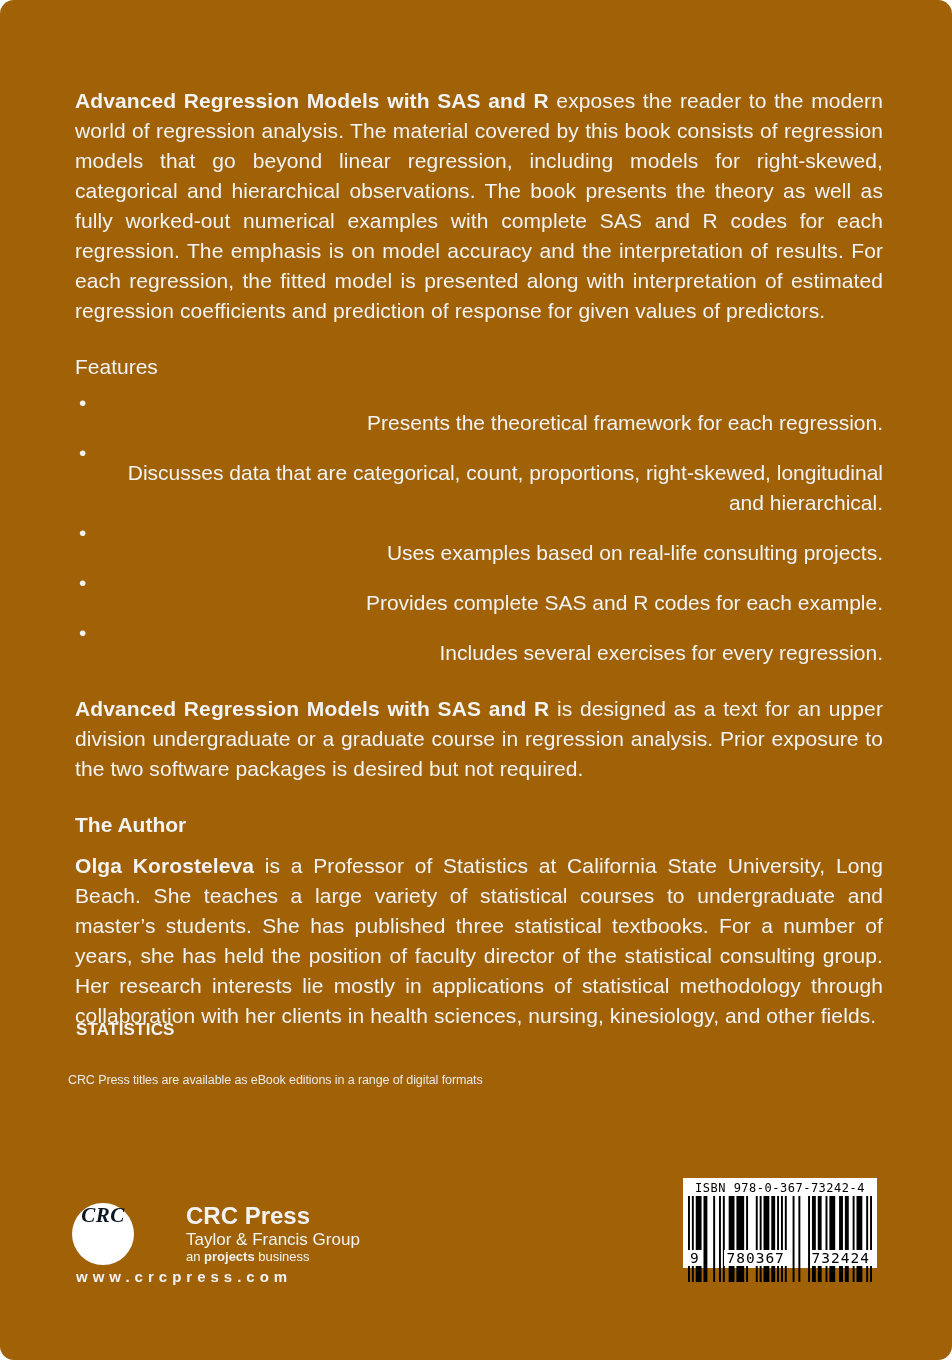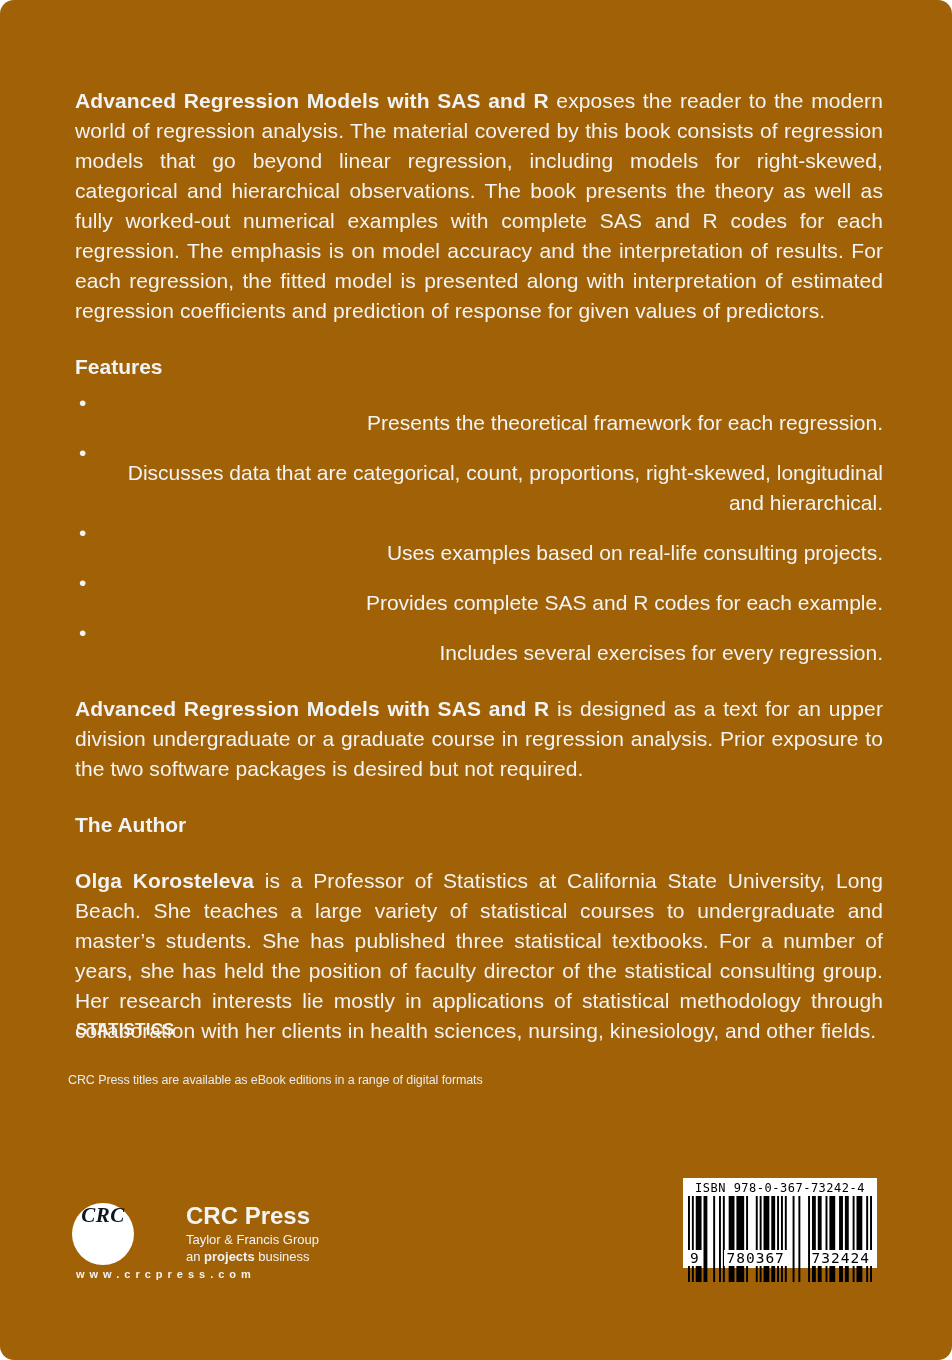--- a/index.html
+++ b/index.html
@@ -28,21 +28,21 @@
     line-height: 30px;
     text-align: justify;
     margin: 0 0 26px 0;
     letter-spacing: 0.1px;
   }
   p.body strong { font-weight: bold; }
   .features-heading {
     font-size: 21px;
     line-height: 30px;
     margin: 8px 0 6px 0;
-    font-weight: bold;
+    font-weight: normal;
   }
   .bullet-list { margin: 0 0 26px 0; }
   .bullet-row {
     display: flex;
     font-size: 21px;
     line-height: 30px;
   }
   .bullet {
     flex: 0 0 36px;
     padding-left: 4px;
@@ -50,21 +50,21 @@
   }
   .bullet-text {
     flex: 1 1 auto;
     text-align: right;
     margin-top: 20px;
   }
   .section-heading {
     font-size: 21px;
     line-height: 30px;
     font-weight: bold;
-    margin: 4px 0 26px 0;
+    margin: 4px 0 11px 0;
   }
   .statistics {
     position: absolute;
     left: 76px;
     top: 1020px;
     font-size: 17px;
     font-weight: bold;
     letter-spacing: 0.2px;
   }
   .ebook-note {
@@ -99,34 +99,34 @@
     color: #0d1721;
     letter-spacing: 0.5px;
   }
   .pub-lines { display: flex; flex-direction: column; margin-left: 40px; }
   .pub-name {
     font-size: 24px;
     font-weight: bold;
     line-height: 26px;
   }
   .pub-group {
-    font-size: 13px;
+    font-size: 17px;
     line-height: 18px;
     margin-top: 2px;
   }
   .pub-informa {
     font-size: 13px;
     line-height: 16px;
   }
   .pub-informa strong { font-weight: bold; }
   .website {
     position: absolute;
     left: 76px;
     top: 1268px;
-    font-size: 11px;
+    font-size: 15px;
     font-weight: bold;
     letter-spacing: 5px;
   }
   .barcode-panel {
     position: absolute;
     left: 683px;
     top: 1178px;
     width: 194px;
     height: 90px;
     background: #ffffff;

